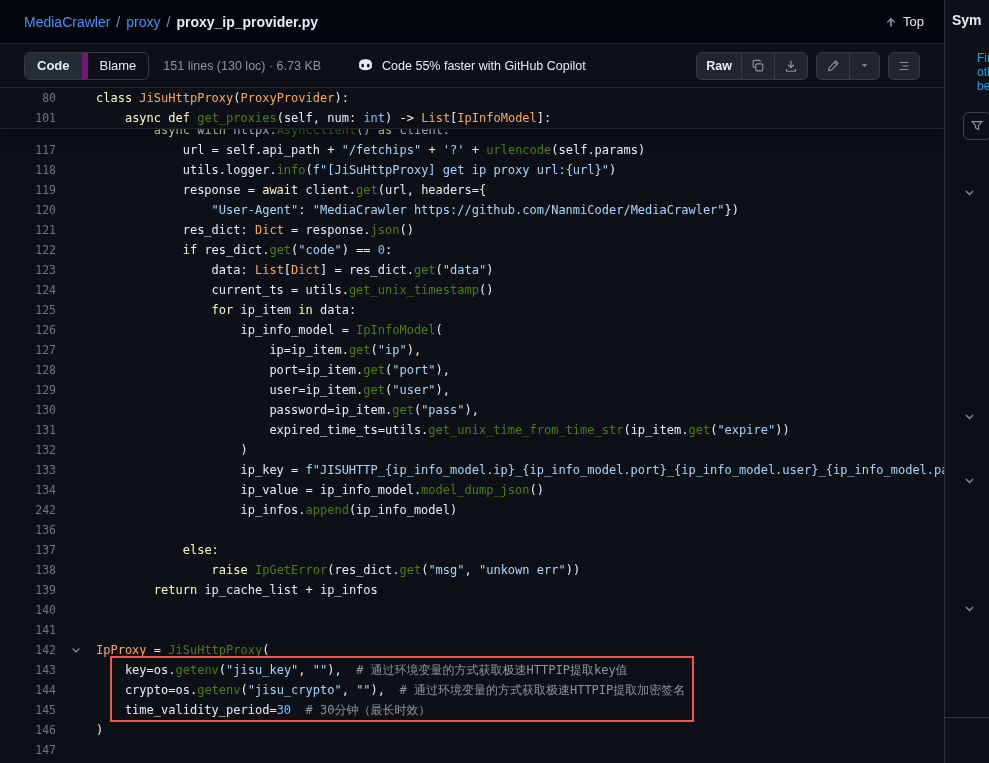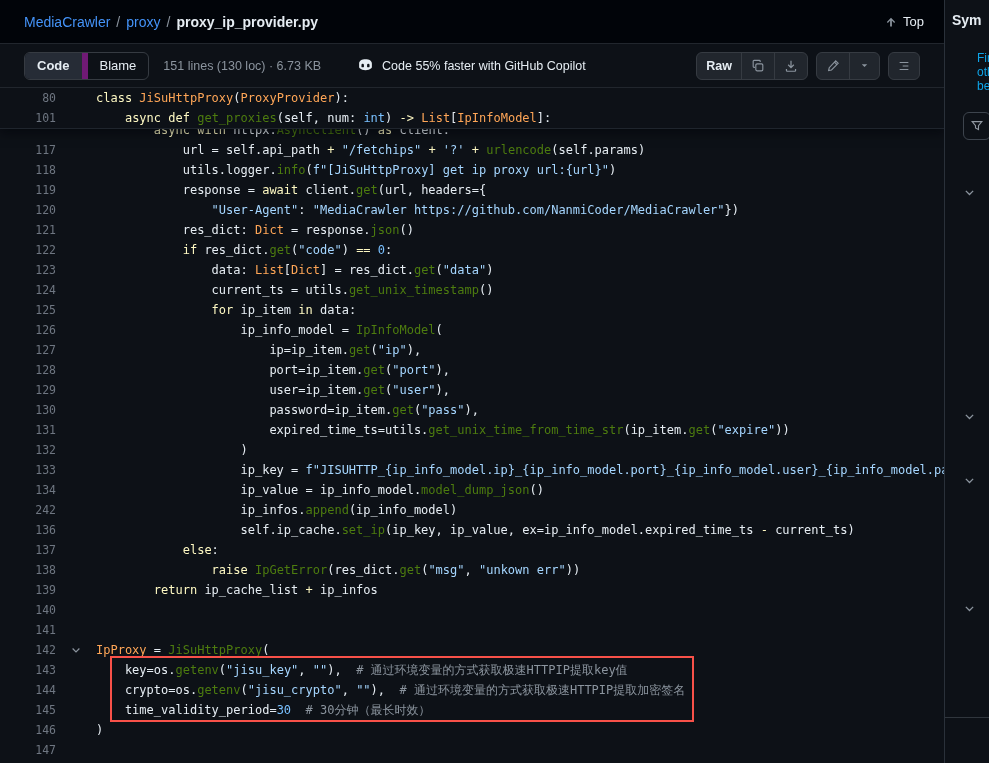--- a/index.html
+++ b/index.html
@@ -176,21 +176,21 @@
           <div class="crow"><span class="ln">126</span><span class="gut"></span><span class="ctext"><span class="tok-p">                    ip_info_model = </span><span class="tok-f">IpInfoModel</span><span class="tok-p">(</span></span></div>
           <div class="crow"><span class="ln">127</span><span class="gut"></span><span class="ctext"><span class="tok-p">                        ip=ip_item.</span><span class="tok-f">get</span><span class="tok-p">(</span><span class="tok-s">"ip"</span><span class="tok-p">),</span></span></div>
           <div class="crow"><span class="ln">128</span><span class="gut"></span><span class="ctext"><span class="tok-p">                        port=ip_item.</span><span class="tok-f">get</span><span class="tok-p">(</span><span class="tok-s">"port"</span><span class="tok-p">),</span></span></div>
           <div class="crow"><span class="ln">129</span><span class="gut"></span><span class="ctext"><span class="tok-p">                        user=ip_item.</span><span class="tok-f">get</span><span class="tok-p">(</span><span class="tok-s">"user"</span><span class="tok-p">),</span></span></div>
           <div class="crow"><span class="ln">130</span><span class="gut"></span><span class="ctext"><span class="tok-p">                        password=ip_item.</span><span class="tok-f">get</span><span class="tok-p">(</span><span class="tok-s">"pass"</span><span class="tok-p">),</span></span></div>
           <div class="crow"><span class="ln">131</span><span class="gut"></span><span class="ctext"><span class="tok-p">                        expired_time_ts=utils.</span><span class="tok-f">get_unix_time_from_time_str</span><span class="tok-p">(ip_item.</span><span class="tok-f">get</span><span class="tok-p">(</span><span class="tok-s">"expire"</span><span class="tok-p">))</span></span></div>
           <div class="crow"><span class="ln">132</span><span class="gut"></span><span class="ctext"><span class="tok-p">                    )</span></span></div>
           <div class="crow"><span class="ln">133</span><span class="gut"></span><span class="ctext"><span class="tok-p">                    ip_key = </span><span class="tok-s">f"JISUHTTP_{ip_info_model.ip}_{ip_info_model.port}_{ip_info_model.user}_{ip_info_model.password}"</span></span></div>
           <div class="crow"><span class="ln">134</span><span class="gut"></span><span class="ctext"><span class="tok-p">                    ip_value = ip_info_model.</span><span class="tok-f">model_dump_json</span><span class="tok-p">()</span></span></div>
           <div class="crow"><span class="ln">242</span><span class="gut"></span><span class="ctext"><span class="tok-p">                    ip_infos.</span><span class="tok-f">append</span><span class="tok-p">(ip_info_model)</span></span></div>
-          <div class="crow"><span class="ln">136</span><span class="gut"></span><span class="ctext"><span class="tok-p">                    self.ip_cache.</span><span class="tok-f">set_ip</span><span class="tok-p">(ip_key, ip_value, ex=ip_info_model.expired_time_ts </span><span class="tok-k">-</span><span class="tok-p"> current_ts)</span></span></div>
+          <div class="crow"><span class="ln">136</span><span class="gut"></span></div>
           <div class="crow"><span class="ln">137</span><span class="gut"></span><span class="ctext"><span class="tok-p">            </span><span class="tok-k">else</span><span class="tok-p">:</span></span></div>
           <div class="crow"><span class="ln">138</span><span class="gut"></span><span class="ctext"><span class="tok-p">                </span><span class="tok-k">raise</span><span class="tok-p"> </span><span class="tok-f">IpGetError</span><span class="tok-p">(res_dict.</span><span class="tok-f">get</span><span class="tok-p">(</span><span class="tok-s">"msg"</span><span class="tok-p">, </span><span class="tok-s">"unkown err"</span><span class="tok-p">))</span></span></div>
           <div class="crow"><span class="ln">139</span><span class="gut"></span><span class="ctext"><span class="tok-p">        </span><span class="tok-k">return</span><span class="tok-p"> ip_cache_list </span><span class="tok-k">+</span><span class="tok-p"> ip_infos</span></span></div>
           <div class="crow"><span class="ln">140</span><span class="gut"></span><span class="ctext"></span></div>
           <div class="crow"><span class="ln">141</span><span class="gut"></span><span class="ctext"></span></div>
           <div class="crow"><span class="ln">142</span><span class="gut"><svg width="12" height="12" viewBox="0 0 16 16">
                 <path d="M3.5 6l4.5 4.5L12.5 6" fill="none" stroke="#8b949e" stroke-width="1.6"></path>
               </svg></span><span class="ctext"><span class="tok-t">IpProxy</span><span class="tok-p"> = </span><span class="tok-f">JiSuHttpProxy</span><span class="tok-p">(</span></span></div>
           <div class="crow"><span class="ln">143</span><span class="gut"></span><span class="ctext"><span class="tok-p">    key=os.</span><span class="tok-f">getenv</span><span class="tok-p">(</span><span class="tok-s">"jisu_key"</span><span class="tok-p">, </span><span class="tok-s">""</span><span class="tok-p">),  </span><span class="tok-c"># 通过环境变量的方式获取极速HTTPIP提取key值</span></span></div>
           <div class="crow"><span class="ln">144</span><span class="gut"></span><span class="ctext"><span class="tok-p">    crypto=os.</span><span class="tok-f">getenv</span><span class="tok-p">(</span><span class="tok-s">"jisu_crypto"</span><span class="tok-p">, </span><span class="tok-s">""</span><span class="tok-p">),  </span><span class="tok-c"># 通过环境变量的方式获取极速HTTPIP提取加密签名</span></span></div>

